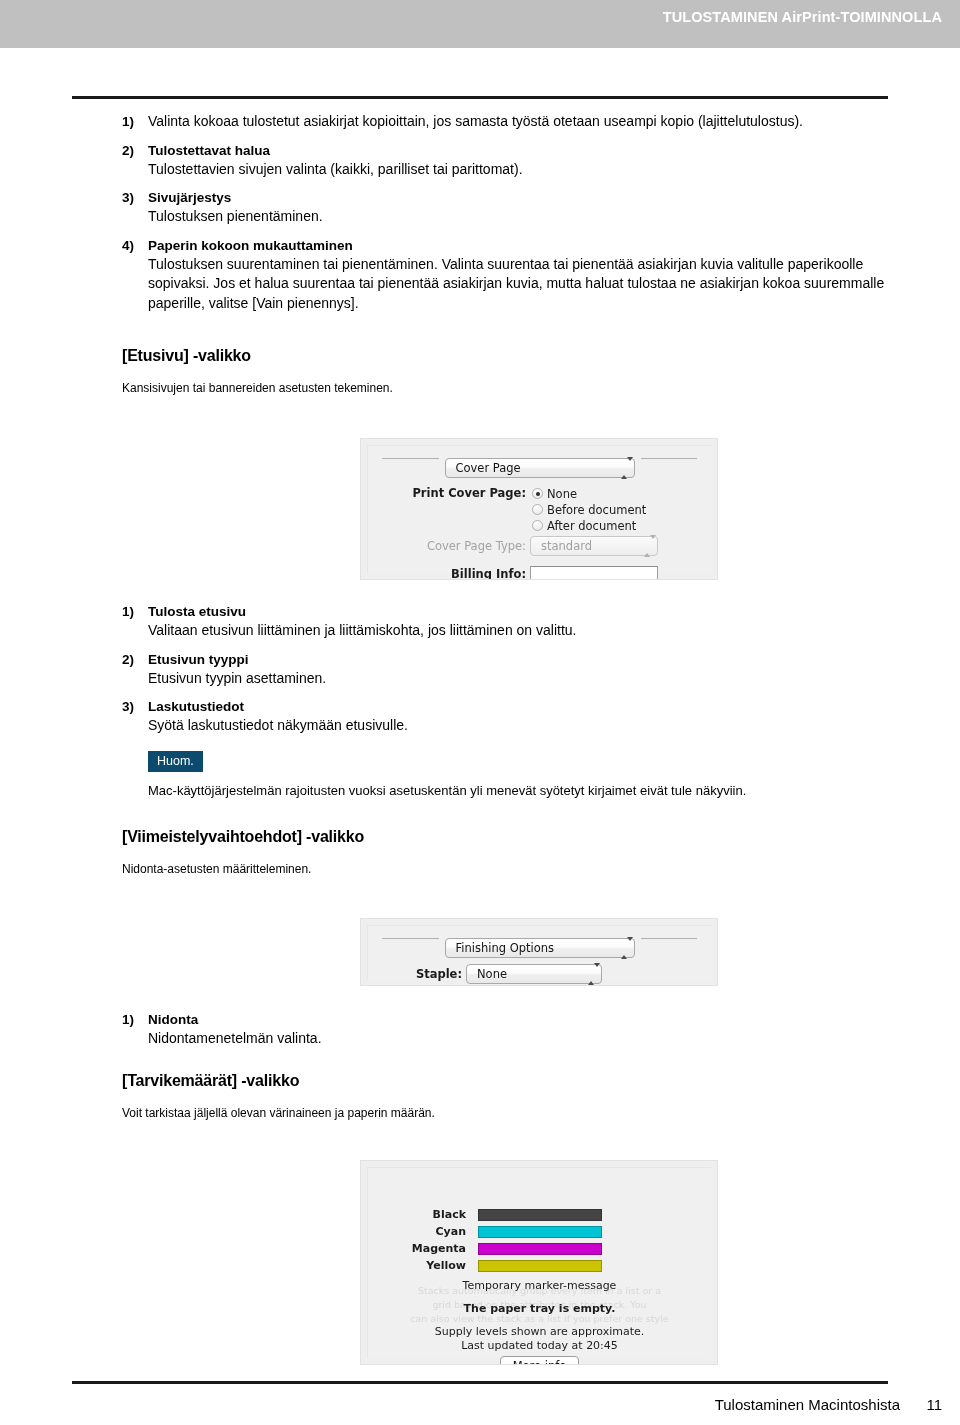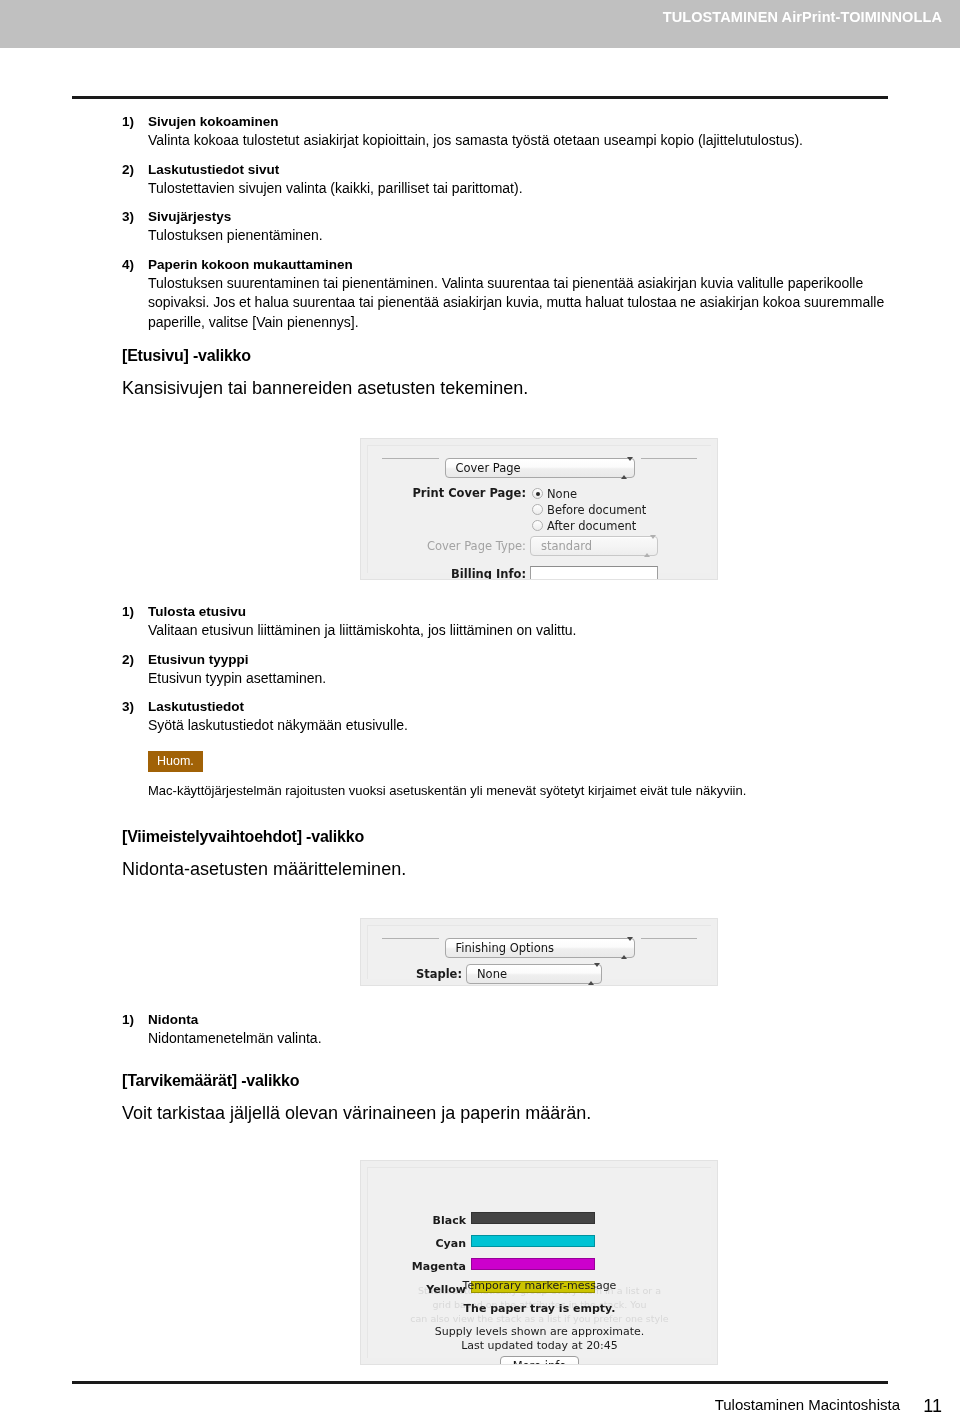--- a/index.html
+++ b/index.html
@@ -77,29 +77,29 @@
     position: absolute;
     left: 122px;
     font-size: 16px;
     font-weight: bold;
     letter-spacing: -0.2px;
     white-space: nowrap;
   }
   .section-sub {
     position: absolute;
     left: 122px;
-    font-size: 18px;
+    font-size: 12px;
     line-height: 19px;
   }
 
   
   .note-label {
     position: absolute;
     left: 148px;
-    background: #a16207;
+    background: #0c4a6e;
     color: #ffffff;
     font-size: 12.5px;
     padding: 3px 9px 4px 9px;
     line-height: 14px;
   }
   .note-text {
     position: absolute;
     left: 148px;
     font-size: 13px;
     line-height: 18px;
@@ -236,23 +236,22 @@
   .supply-row {
     display: flex;
     align-items: center;
     margin-bottom: 4px;
     font-size: 11px;
   }
   .supply-name {
     width: 78px;
     flex: 0 0 78px;
     text-align: right;
-    padding-right: 5px;
-    font-weight: bold;
-    margin-top: 6px;
+    padding-right: 12px;
+    font-weight: bold;
   }
   .supply-bar {
     height: 12px;
     width: 124px;
     box-sizing: border-box;
     border: 1px solid rgba(0,0,0,0.25);
   }
   .dlg-center {
     position: absolute;
     left: 0; right: 0;
@@ -292,42 +291,41 @@
     position: absolute;
     right: 60px;
     top: 1396px;
     font-size: 15px;
     white-space: nowrap;
   }
   .footer-page {
     position: absolute;
     right: 18px;
     top: 1396px;
-    font-size: 18px;
+    font-size: 15px;
   }
 </style>
 </head>
 <body>
 
 <div class="header-band"></div>
 <div class="header-title">TULOSTAMINEN AirPrint-TOIMINNOLLA</div>
 <div class="header-rule"></div>
 
 <div class="num-list" style="top:112px;">
   <div class="num-item">
     <div class="num-marker">1)</div>
     <div class="num-body">
-      <div class="num-title">Sivujen kokoaminen</div>
       <div class="num-desc">Valinta kokoaa tulostetut asiakirjat kopioittain, jos samasta työstä otetaan useampi kopio (lajittelutulostus).</div>
     </div>
   </div>
   <div class="num-item">
     <div class="num-marker">2)</div>
     <div class="num-body">
-      <div class="num-title">Laskutustiedot sivut</div>
+      <div class="num-title">Tulostettavat halua</div>
       <div class="num-desc">Tulostettavien sivujen valinta (kaikki, parilliset tai parittomat).</div>
     </div>
   </div>
   <div class="num-item">
     <div class="num-marker">3)</div>
     <div class="num-body">
       <div class="num-title">Sivujärjestys</div>
       <div class="num-desc">Tulostuksen pienentäminen.</div>
     </div>
   </div>

